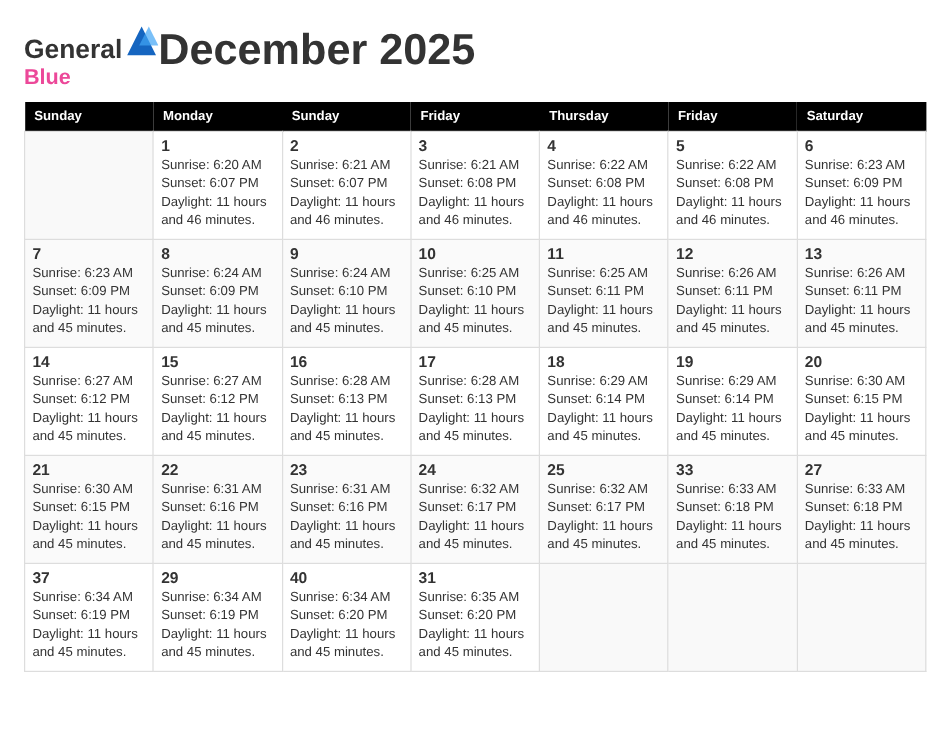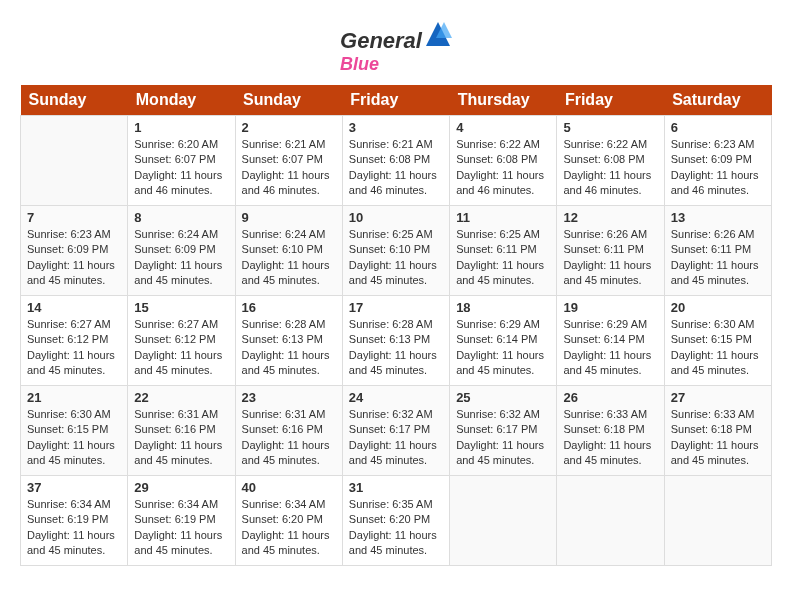--- a/index.html
+++ b/index.html
@@ -5,24 +5,23 @@
     * { box-sizing: border-box; margin: 0; padding: 0; }
     body {
       font-family: Arial, sans-serif;
       background: #fff;
       width: 792px;
       min-height: 612px;
       padding: 20px;
     }
     .header {
       display: flex;
-      justify-content: center;
+      justify-content: flex-start;
       align-items: flex-start;
       margin-bottom: 10px;
-      font-style: italic;
     }
     .logo {
       display: flex;
       align-items: center;
     }
     .logo-text-general {
       font-size: 22px;
       font-weight: bold;
       color: #333;
     }
@@ -47,25 +46,25 @@
     .location {
       font-size: 14px;
       color: #555;
     }
     table {
       width: 100%;
       border-collapse: collapse;
       font-size: 11px;
     }
     .day-header {
-      background-color: #c2410c;
+      background-color: #000000;
       color: #fff;
       text-align: left;
       padding: 6px 8px;
-      font-size: 16px;
+      font-size: 11px;
       font-weight: bold;
     }
     td {
       border: 1px solid #ddd;
       vertical-align: top;
       padding: 4px 6px;
       width: 14.28%;
       min-height: 80px;
       height: 90px;
     }
@@ -95,20 +94,21 @@
   <div class="logo">
     <div>
       <span class="logo-text-general">General</span><svg class="logo-icon" viewBox="0 0 28 28">
           <polygon points="14,2 26,26 2,26" fill="#1565c0"></polygon>
           <polygon points="20,2 28,18 12,18" fill="#42a5f5" opacity="0.7"></polygon>
         </svg><br>
       <span class="logo-text-blue">Blue</span>
     </div>
   </div>
   <div class="title-block">
+    <div class="month-title">December 2025</div>
   </div>
 </div>
 
 <table>
   <thead>
     <tr>
 
     <th class="day-header">Sunday</th>
         <th class="day-header">Monday</th>
         <th class="day-header">Sunday</th>
@@ -221,21 +221,21 @@
         </td>
         <td>
           <span class="day-num">24</span>
           <div class="day-info">Sunrise: 6:32 AM<br>Sunset: 6:17 PM<br>Daylight: 11 hours and 45 minutes.</div>
         </td>
         <td>
           <span class="day-num">25</span>
           <div class="day-info">Sunrise: 6:32 AM<br>Sunset: 6:17 PM<br>Daylight: 11 hours and 45 minutes.</div>
         </td>
         <td>
-          <span class="day-num">26</span>
+          <span class="day-num">33</span>
           <div class="day-info">Sunrise: 6:33 AM<br>Sunset: 6:18 PM<br>Daylight: 11 hours and 45 minutes.</div>
         </td>
         <td>
           <span class="day-num">27</span>
           <div class="day-info">Sunrise: 6:33 AM<br>Sunset: 6:18 PM<br>Daylight: 11 hours and 45 minutes.</div>
         </td>
       </tr>
       <tr>
         <td>
           <span class="day-num">37</span>

